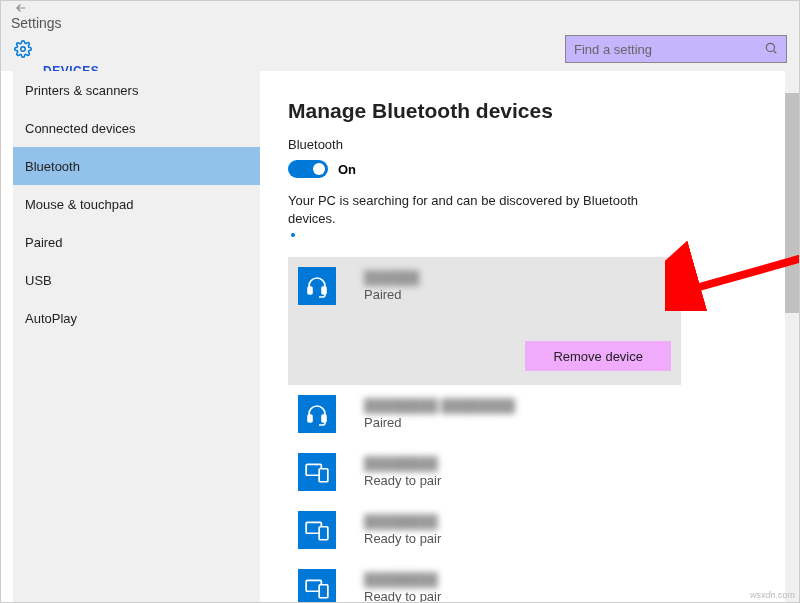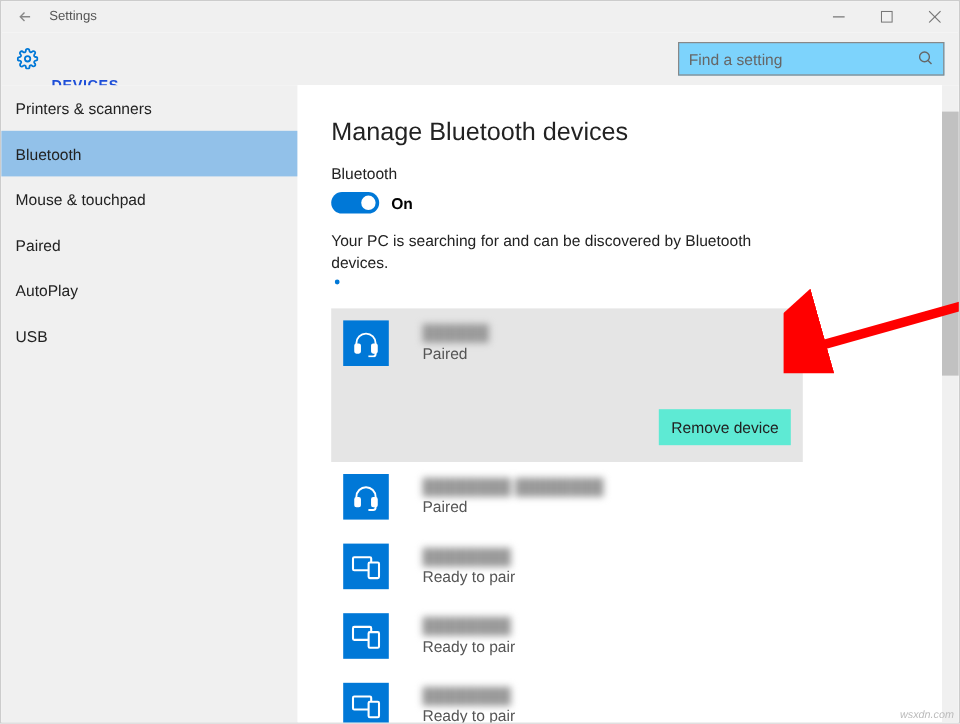--- a/index.html
+++ b/index.html
@@ -1,48 +1,48 @@
 <!DOCTYPE html>
 <html><head>
 <meta charset="utf-8">
 <style>
   * { box-sizing: border-box; margin: 0; padding: 0; font-family: "Segoe UI", Arial, sans-serif; }
   body { width: 800px; height: 603px; background: #fff; overflow: hidden; position: relative; border:1px solid #ccc;}
-  .titlebar { height: 26px; background: #f0f0f0; display: flex; align-items: center; padding-left: 10px; font-size: 11px; color: #555; }
+  .titlebar { height: 26px; background: #f0f0f0; display: flex; align-items: flex-start; padding-left: 10px; font-size: 14px; color: #555; flex-direction: column; }
   .titlebar-back { width: 20px; height: 20px; margin-right: 10px; display:flex; align-items:center; justify-content:center; color:#888;}
   .titlebar-controls { margin-left: auto; display: flex; }
   .tbc { width: 40px; height: 26px; display:flex; align-items:center; justify-content:center; color:#777; }
   .header { height: 44px; background: #f0f0f0; display: flex; align-items: center; padding: 0 12px; }
   .gear { width:20px; height:20px; color:#0078d7; margin-right:10px; display:flex; align-items:center; justify-content:center;}
   .header-title { font-size: 12px; font-weight:700; letter-spacing:0.5px; color:#1d4ed8;margin-top:44px;}
-  .search { margin-left:auto; width:222px; height:28px; border:1px solid #888; display:flex; align-items:center; padding:0 8px; font-size:13px; color:#666; background:#7dd3fc;}
+  .search { margin-left:auto; width:222px; height:28px; border:1px solid #888; display:flex; align-items:center; padding:0 8px; font-size:13px; color:#666; background:#c4b5fd;}
   .search-icon { margin-left:auto; color:#666;}
   .body { display:flex; height: calc(603px - 70px); }
-  .sidebar { width:247px; background:#f0f0f0; }
+  .sidebar { width:247px; background:#f0f0f0;margin-left:12px; }
   .side-item { height:38px; display:flex; align-items:center; padding-left:12px; font-size:13px; color:#222; cursor:default;}
   .side-item.selected { background:#92c1e9; }
   .content { flex:1; background:#fff; position:relative; padding: 28px 0 0 28px; }
   .scrollbar { position:absolute; right:0; top:0; width:14px; height:100%; background:#f0f0f0;}
   .scroll-thumb { position:absolute; right:0; top:22px; width:14px; height:220px; background:#c1c1c1;}
-  h1.page-title { font-size:21px; font-weight:400; color:#222; margin-bottom:14px;}
+  h1.page-title { font-size:21px; font-weight:700; color:#222; margin-bottom:14px;}
   .sub-label { font-size:13px; color:#222; margin-bottom:8px;}
   .toggle-row { display:flex; align-items:center; margin-bottom:14px;font-weight:bold;}
   .toggle { width:40px; height:18px; background:#0078d7; border-radius:9px; position:relative; margin-right:10px;}
   .toggle-knob { width:12px; height:12px; background:#fff; border-radius:50%; position:absolute; right:3px; top:3px;}
   .toggle-state { font-size:13px;}
   .note { font-size:13px; color:#222; width:360px; line-height:1.35; margin-bottom:6px;}
   .spinner { width:4px; height:4px; background:#0078d7; border-radius:50%; margin-left:3px; margin-bottom:20px;}
   .device-card { display:flex; align-items:center; padding:10px 10px;gap:16px; }
   .device-card.selected { background:#e5e5e5; width:393px; flex-wrap:wrap; padding-bottom:14px; }
   .dev-icon { width:38px; height:38px; background:#0078d7; display:flex; align-items:center; justify-content:center; color:#fff; margin-right:12px; flex-shrink:0;}
   .dev-text { display:flex; flex-direction:column; }
   .dev-name { font-size:13px; color:#222; margin-bottom:2px;}
   .dev-name.blur { filter: blur(3px); color:#999;}
   .dev-status { font-size:13px; color:#555;}
-  .remove-btn { height:30px; padding:0 10px; background:#5eead4; border:none; font-size:13px; color:#222; margin-left:auto; margin-top:20px;}
+  .remove-btn { height:30px; padding:0 28px; background:#f0abfc; border:none; font-size:13px; color:#222; margin-left:auto; margin-top:20px;}
   .device-card.selected .remove-row{ width:100%; display:flex; justify-content:flex-end;}
   .arrow-svg{position:absolute; left:405px; top:120px; pointer-events:none;}
   .watermark{position:absolute; right:4px; bottom:2px; font-size:9px; color:#bbb;font-style:italic;}
 </style>
 </head>
 <body>
 
 <div class="titlebar">
   <div class="titlebar-back">
     <svg width="14" height="14" viewBox="0 0 24 24" fill="none" stroke="currentColor" stroke-width="2">
@@ -87,34 +87,37 @@
         </svg>
     </span>
   </div>
 </div>
 
 <div class="body">
   <div class="sidebar">
     <div class="side-item">
         <span>Printers &amp; scanners</span>
       </div>
+    <div class="side-item">
+        <span>Connected devices</span>
+      </div>
     <div class="side-item selected">
         <span>Bluetooth</span>
       </div>
     <div class="side-item">
         <span>Mouse &amp; touchpad</span>
       </div>
     <div class="side-item">
         <span>Paired</span>
       </div>
     <div class="side-item">
+        <span>USB</span>
+      </div>
+    <div class="side-item">
         <span>AutoPlay</span>
-      </div>
-    <div class="side-item">
-        <span>USB</span>
       </div>
   </div>
 
   <div class="content">
     <div class="scrollbar">
         <div class="scroll-thumb"></div>
       </div>
 
     <h1 class="page-title">Manage Bluetooth devices</h1>
     <div class="sub-label">Bluetooth</div>

